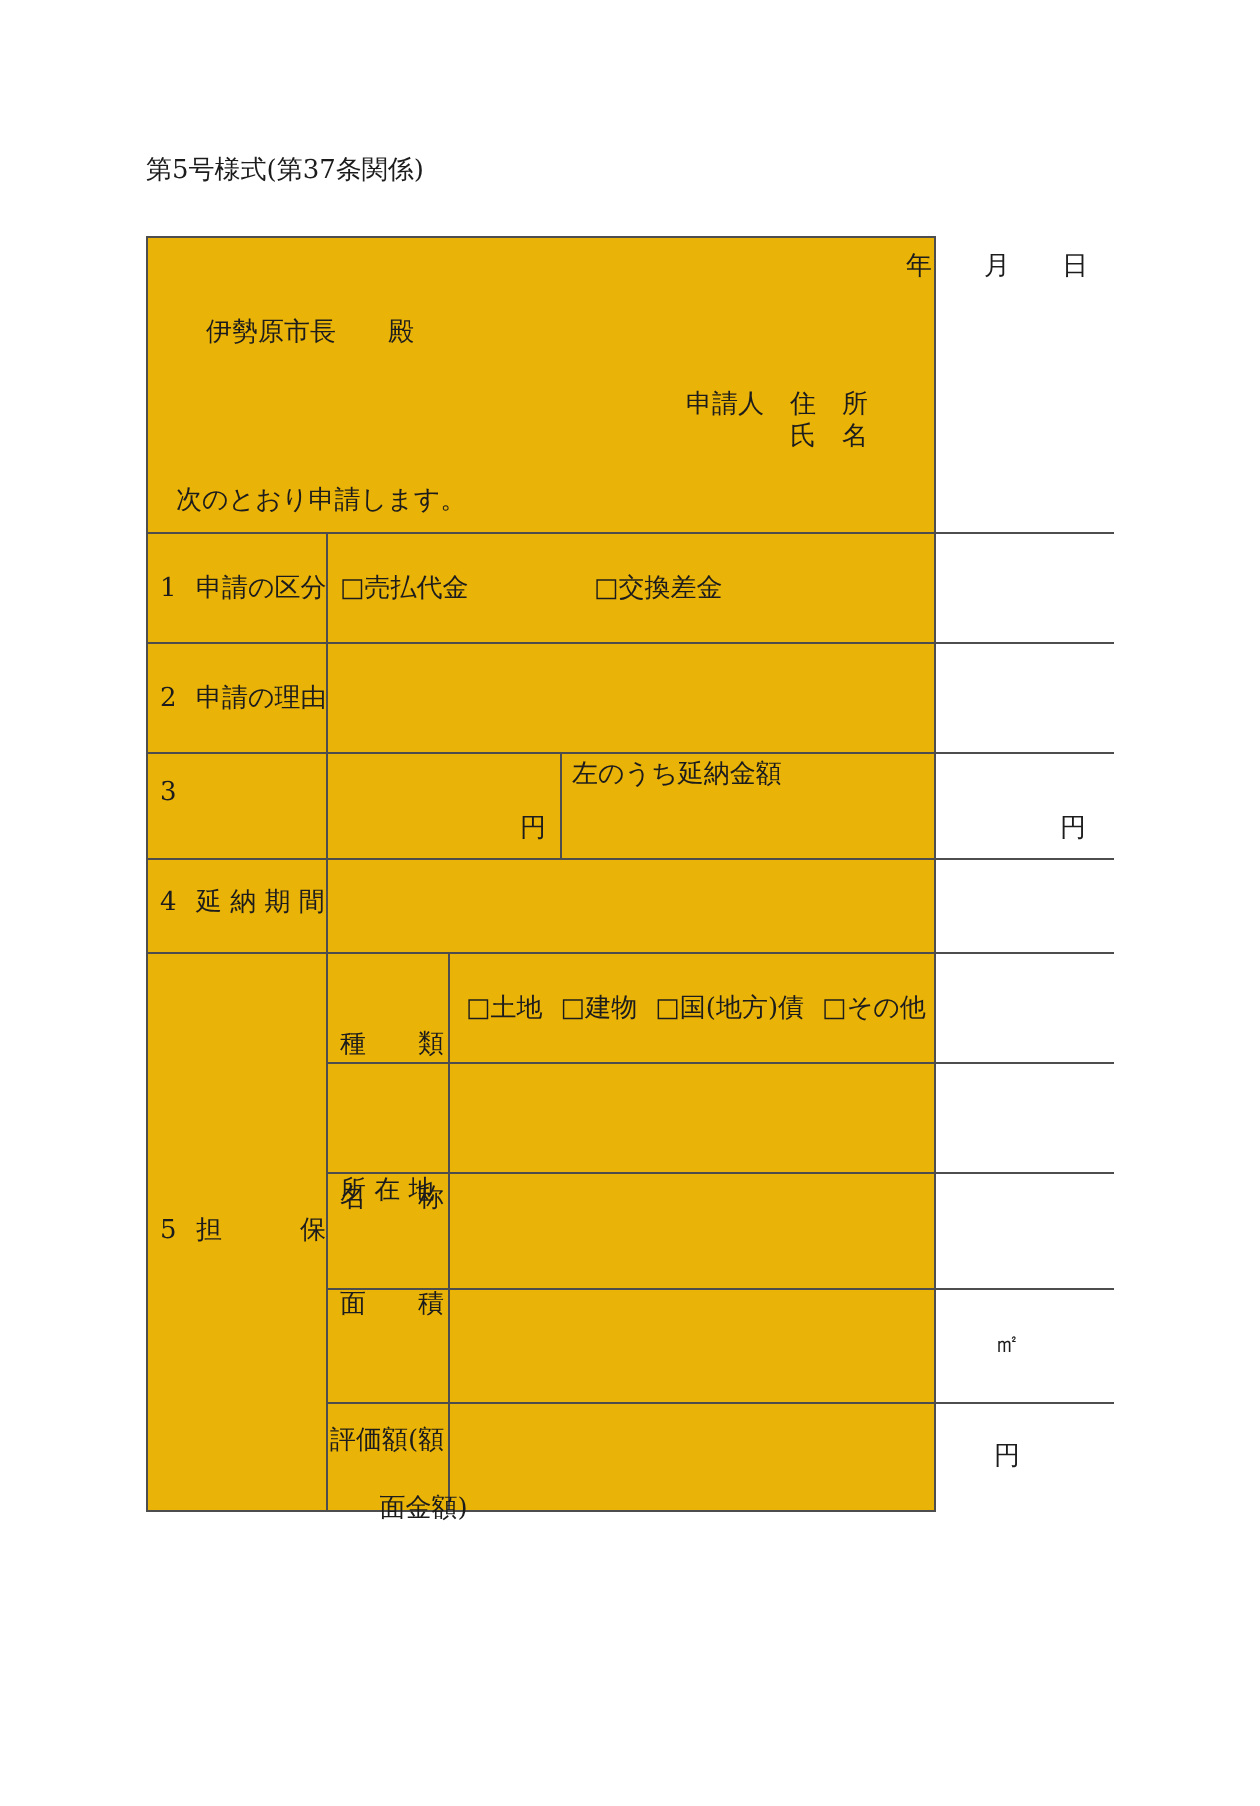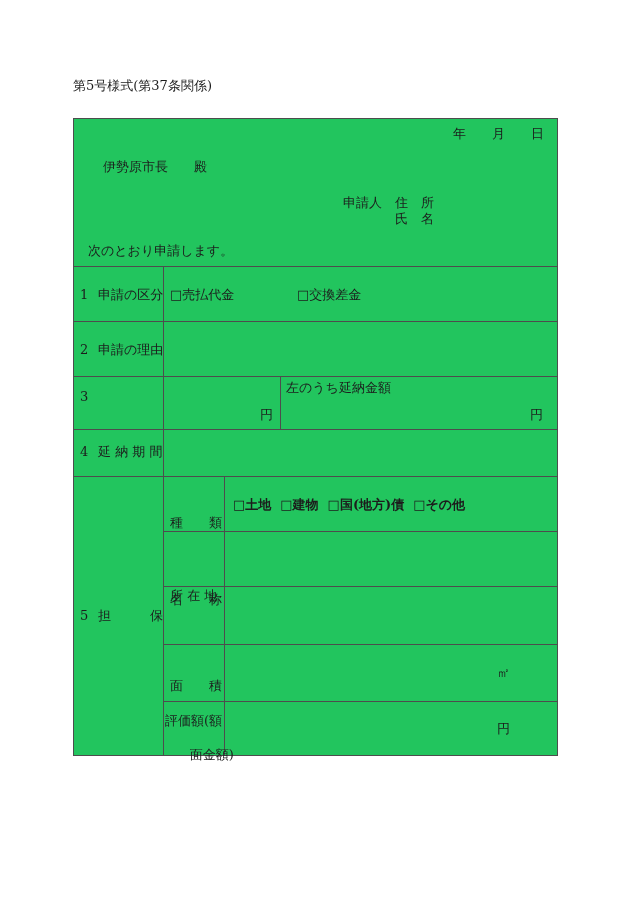--- a/index.html
+++ b/index.html
@@ -13,29 +13,29 @@
     color: #1c1c1c;
     font-size: 13px;
     overflow: hidden;
   }
   .t { position: absolute; white-space: pre; line-height: 1; }
   .form-no { left: 73px; top: 79px; }
   .title { left: 73px; top: 98px; width: 484px; text-align: center; white-space: pre; }
   .box {
     position: absolute;
     left: 73px; top: 118px;
-    width: 485px; height: 638px;
+    width: 395px; height: 638px;
     border: 1px solid #4d4d4d;
-    background: #22c55e;
+    background: #eab308;
   }
   .hl, .vl { position: absolute; background: #4d4d4d; }
   .hl { height: 1px; }
   .vl { width: 1px; }
   .two-line { line-height: 17px; white-space: pre; }
-  .opts { position: absolute; display: flex; gap: 9px; white-space: pre; line-height: 1; font-weight: bold; }
+  .opts { position: absolute; display: flex; gap: 9px; white-space: pre; line-height: 1; }
 </style>
 </head>
 <body>
 
 <div class="page">
 
   <div class="t form-no">第5号様式(第37条関係)</div>
 
   <div class="box">
 
@@ -83,21 +83,21 @@
       <span>□土地</span>
       <span>□建物</span>
       <span>□国(地方)債</span>
       <span>□その他</span>
     </div>
 
     <div class="t" style="left:96px; top:426px;margin-top:48px;">名　　称</div>
 
     <div class="t" style="left:96px; top:470px;">所 在 地</div>
 
-    <div class="t" style="left:96px; top:560px;text-align:right;">面　　積</div>
+    <div class="t" style="left:96px; top:527px;text-align:right;">面　　積</div>
     <div class="t" style="left:423px; top:547px;">㎡</div>
 
     <div class="t two-line" style="left:91px; top:593px;"><span>評価額(額</span><br>
       <span>面金額)</span></div>
     <div class="t" style="left:423px; top:603px;">円</div>
 
   </div>
 </div>
 
 </body></html>

